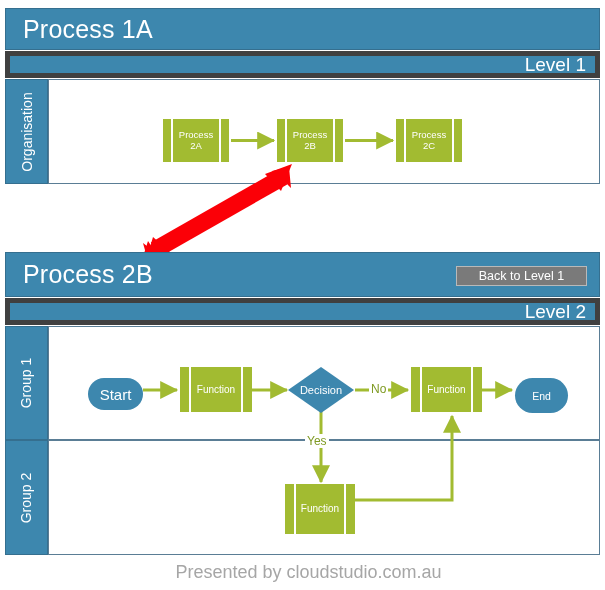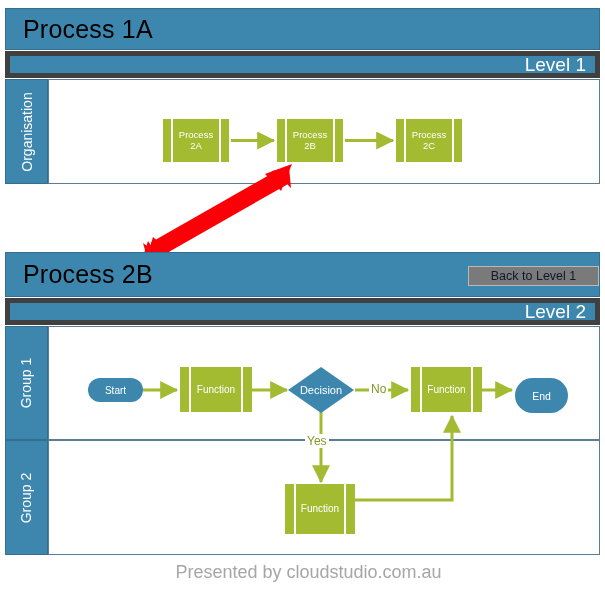--- a/index.html
+++ b/index.html
@@ -14,21 +14,21 @@
   }
   .stage{position:absolute;left:0;top:0;width:605px;height:590px;}
 
   .hdr{
     position:absolute;box-sizing:border-box;
     background:#3d87ae;
     border:1px solid #356f8f;
     display:flex;align-items:center;
   }
   .hdr-title{
-    color:#000000;
+    color:#ffffff;
     font-size:25px;
     font-weight:400;
     letter-spacing:0.2px;
     margin-left:17px;
     white-space:nowrap;
   }
 
   .levelband{
     position:absolute;box-sizing:border-box;
     background:#3d87ae;
@@ -38,26 +38,25 @@
   .levelband-text{
     color:#ffffff;font-size:19px;font-weight:400;
     margin-right:9px;white-space:nowrap;
   }
 
   .backbtn{
     position:absolute;
     box-sizing:border-box;
     background:#7a7a7a;
     border:1px solid #b9b9b9;
-    color:#0f172a;
+    color:#ffffff;
     font-size:12.5px;
     display:flex;align-items:center;justify-content:center;
     cursor:pointer;
     white-space:nowrap;
-    margin-left:12px;
   }
 
   
   .lane-label{
     position:absolute;box-sizing:border-box;
     background:#3d87ae;
     border:1px solid #356f8f;
     display:flex;align-items:center;justify-content:center;
   }
   .lane-label span{
@@ -227,21 +226,21 @@
 
       <line x1="355" y1="390" x2="408" y2="390" stroke="#a2bb31" stroke-width="3" marker-end="url(#ga)"></line>
 
       <line x1="321" y1="408" x2="321" y2="482" stroke="#a2bb31" stroke-width="3" marker-end="url(#ga)"></line>
 
       <line x1="482" y1="390" x2="512" y2="390" stroke="#a2bb31" stroke-width="3" marker-end="url(#ga)"></line>
 
       <path d="M355,500 L452,500 L452,416" fill="none" stroke="#a2bb31" stroke-width="3" marker-end="url(#ga)"></path>
     </svg>
 
-    <div class="term" style="left:88px;top:378px;width:55px;height:24px;font-size:10px;">Start</div>
+    <div class="term" style="left:88px;top:378px;width:55px;height:32px;font-size:15px;">Start</div>
 
     <div class="shadowbox" style="left:180px;top:367px;width:72px;height:45px;">
       <div class="proc" style="left:0;top:0;width:72px;height:45px;">
         <div class="gap-l" style="left:9px;"></div>
         <div class="gap-r" style="right:9px;"></div>
         <div class="lbl" style="font-size:10px;">Function</div>
       </div>
     </div>
 
     <div class="diamond" style="left:287px;top:366px;width:68px;height:48px;">

